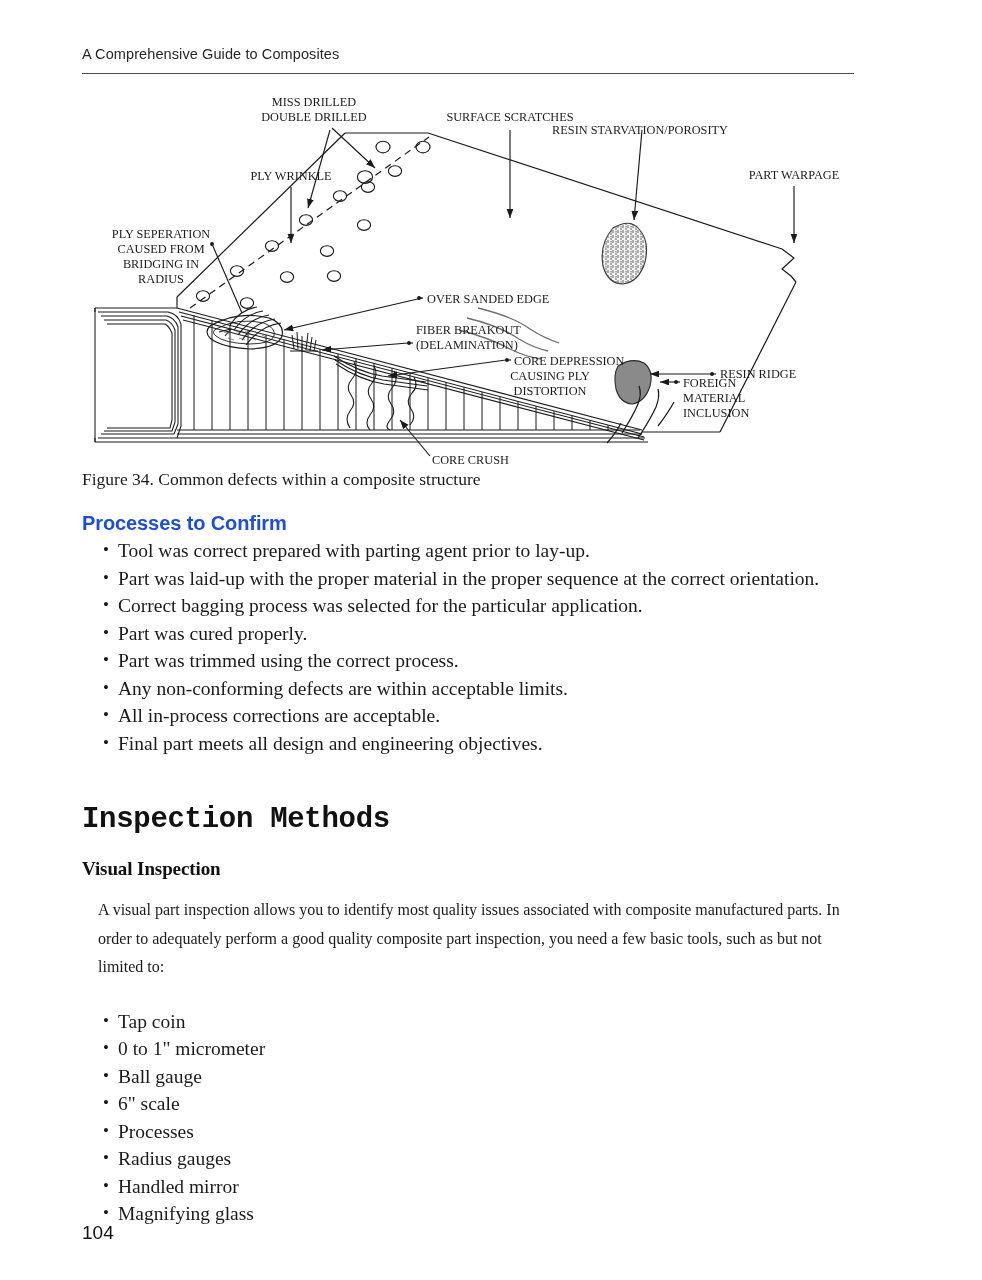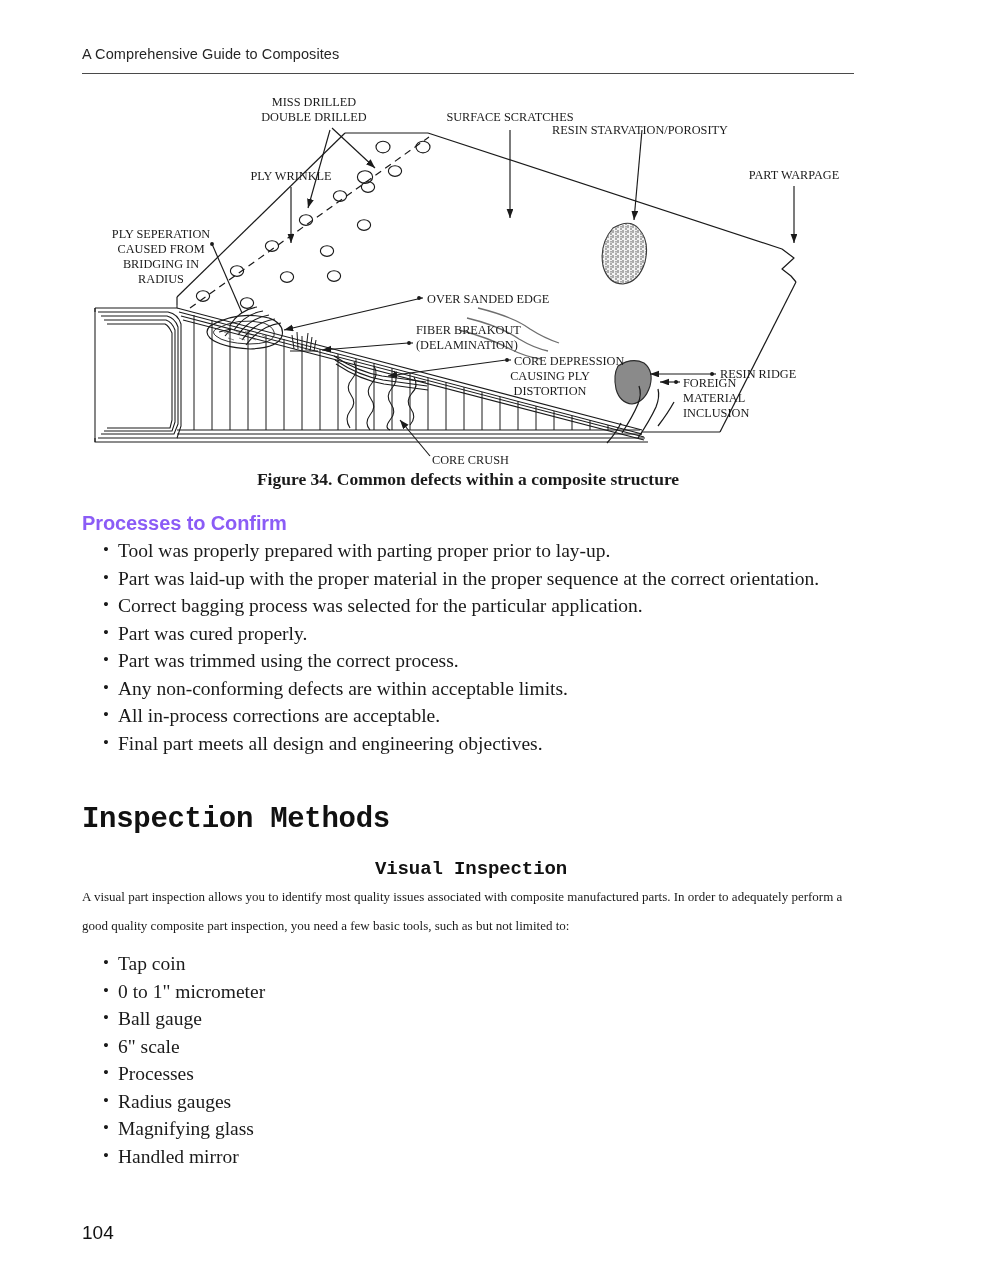--- a/index.html
+++ b/index.html
@@ -52,58 +52,55 @@
     top: 86px;
     width: 772px;
     height: 405px;
   }
   .figure-svg { display: block; width: 772px; height: 385px; }
   .figure-caption {
     position: absolute;
     left: 0;
     top: 383px;
     width: 772px;
-    text-align: center;
     font-family: "Liberation Serif", serif;
     font-size: 17.5px;
     color: #1a1a1a;
-    font-weight: bold;
   }
 
   
   .content {
     position: absolute;
     left: 82px;
     top: 512px;
     width: 778px;
   }
   h2.section-head {
     font-family: "Liberation Sans", sans-serif;
     font-size: 20px;
     font-weight: bold;
-    color: #8b5cf6;
+    color: #1d4ed8;
     margin: 0 0 2px 0;
     letter-spacing: -0.1px;
   }
   h1.chapter-head {
     font-family: Liberation Mono, monospace;
     font-size: 29px;
     font-weight: bold;
     color: #111;
     margin: 0;
     letter-spacing: -0.3px;
   }
   h3.sub-head {
-    font-family: Liberation Mono, monospace;
+    font-family: Liberation Serif, serif;
     font-size: 19px;
     font-weight: bold;
     color: #111;
     margin: 0 0 3px 0;
     letter-spacing: -0.1px;
-    text-align: center;
   }
   ul.bullets {
     list-style: none;
     margin: 0;
     padding: 0;
   }
   ul.bullets li {
     position: relative;
     padding-left: 36px;
     font-size: 19.5px;
@@ -112,23 +109,23 @@
   }
   ul.bullets li::before {
     content: "•";
     position: absolute;
     left: 21px;
     top: -1px;
     font-size: 17px;
     color: #1a1a1a;
   }
   p.body-para {
-    font-size: 13px;
+    font-size: 16px;
     line-height: 28.5px;
-    margin: 0;
+    margin: 16px;
     color: #1a1a1a;
   }
   .gap-lg { height: 46px; }
   .gap-md { height: 22px; }
   .gap-sm { height: 10px; }
 
   .page-number {
     position: absolute;
     left: 82px;
     top: 1222px;
@@ -376,21 +373,21 @@
     </svg>
 
     <div class="figure-caption">Figure 34. Common defects within a composite structure</div>
   </div>
 
   <div class="content">
 
     <h2 class="section-head">Processes to Confirm</h2>
 
     <ul class="bullets">
-      <li>Tool was properly prepared with parting proper prior to lay-up.</li>
+      <li>Tool was correct prepared with parting agent prior to lay-up.</li>
       <li>Part was laid-up with the proper material in the proper sequence at the correct orientation.</li>
       <li>Correct bagging process was selected for the particular application.</li>
       <li>Part was cured properly.</li>
       <li>Part was trimmed using the correct process.</li>
       <li>Any non-conforming defects are within acceptable limits.</li>
       <li>All in-process corrections are acceptable.</li>
       <li>Final part meets all design and engineering objectives.</li>
     </ul>
 
     <div class="gap-lg"></div>
@@ -405,19 +402,19 @@
 
     <div class="gap-sm"></div>
 
     <ul class="bullets">
       <li>Tap coin</li>
       <li>0 to 1" micrometer</li>
       <li>Ball gauge</li>
       <li>6" scale</li>
       <li>Processes</li>
       <li>Radius gauges</li>
+      <li>Handled mirror</li>
       <li>Magnifying glass</li>
-      <li>Handled mirror</li>
     </ul>
   </div>
 
   <div class="page-number">104</div>
 </div>
 
 </body></html>

